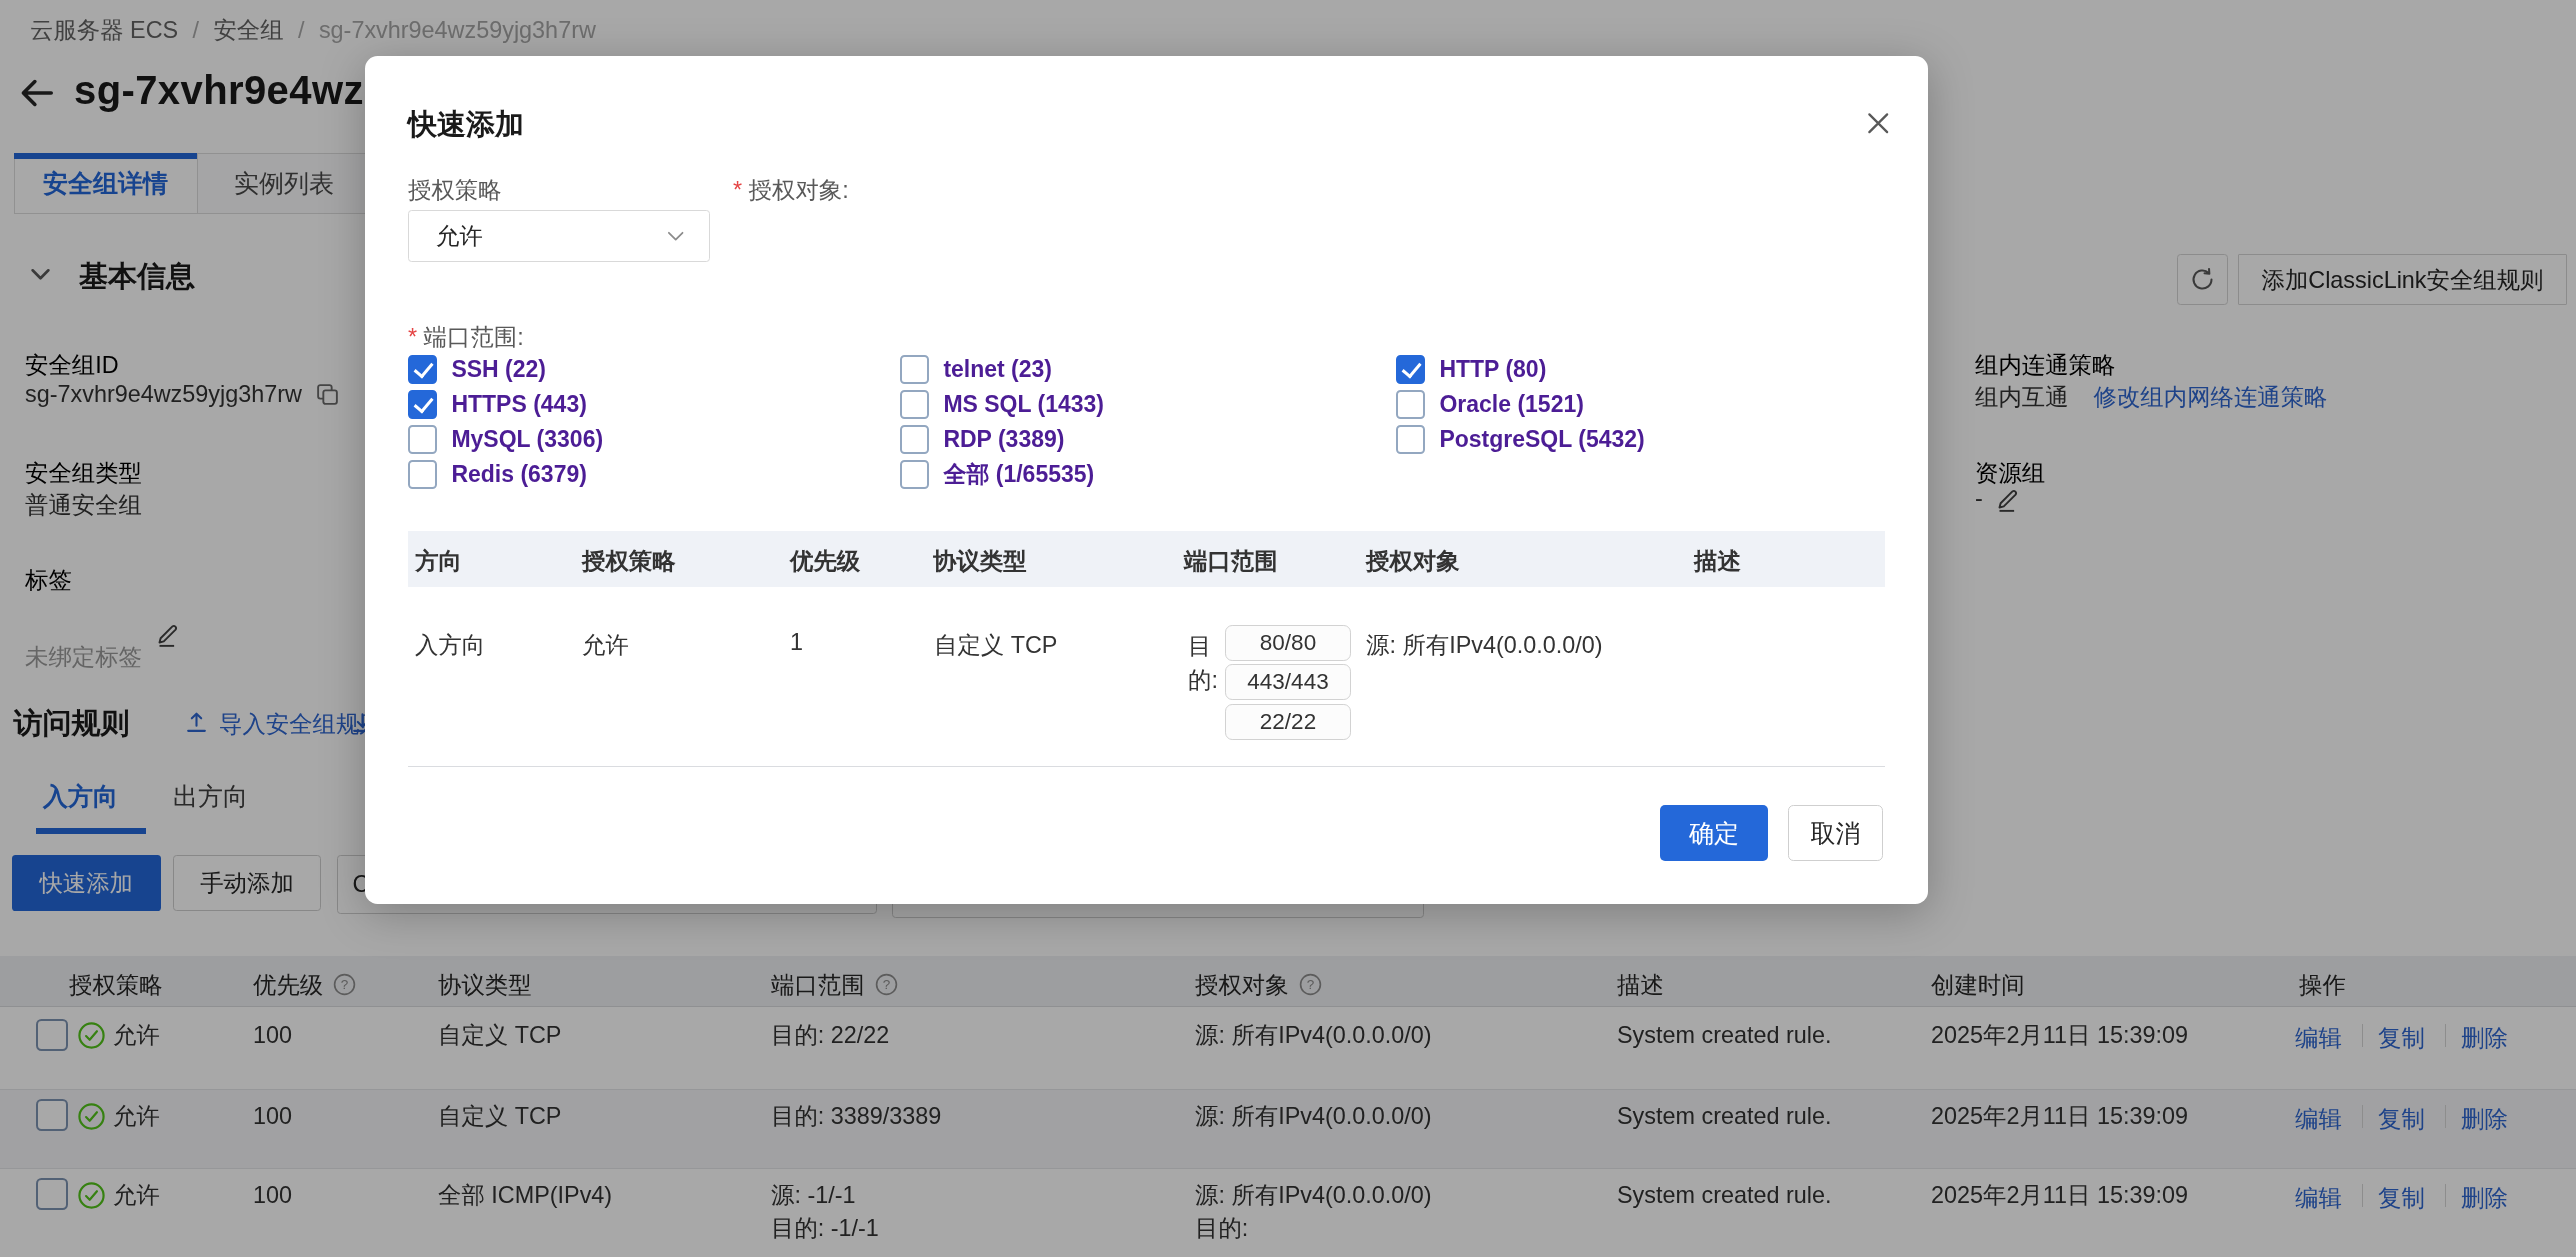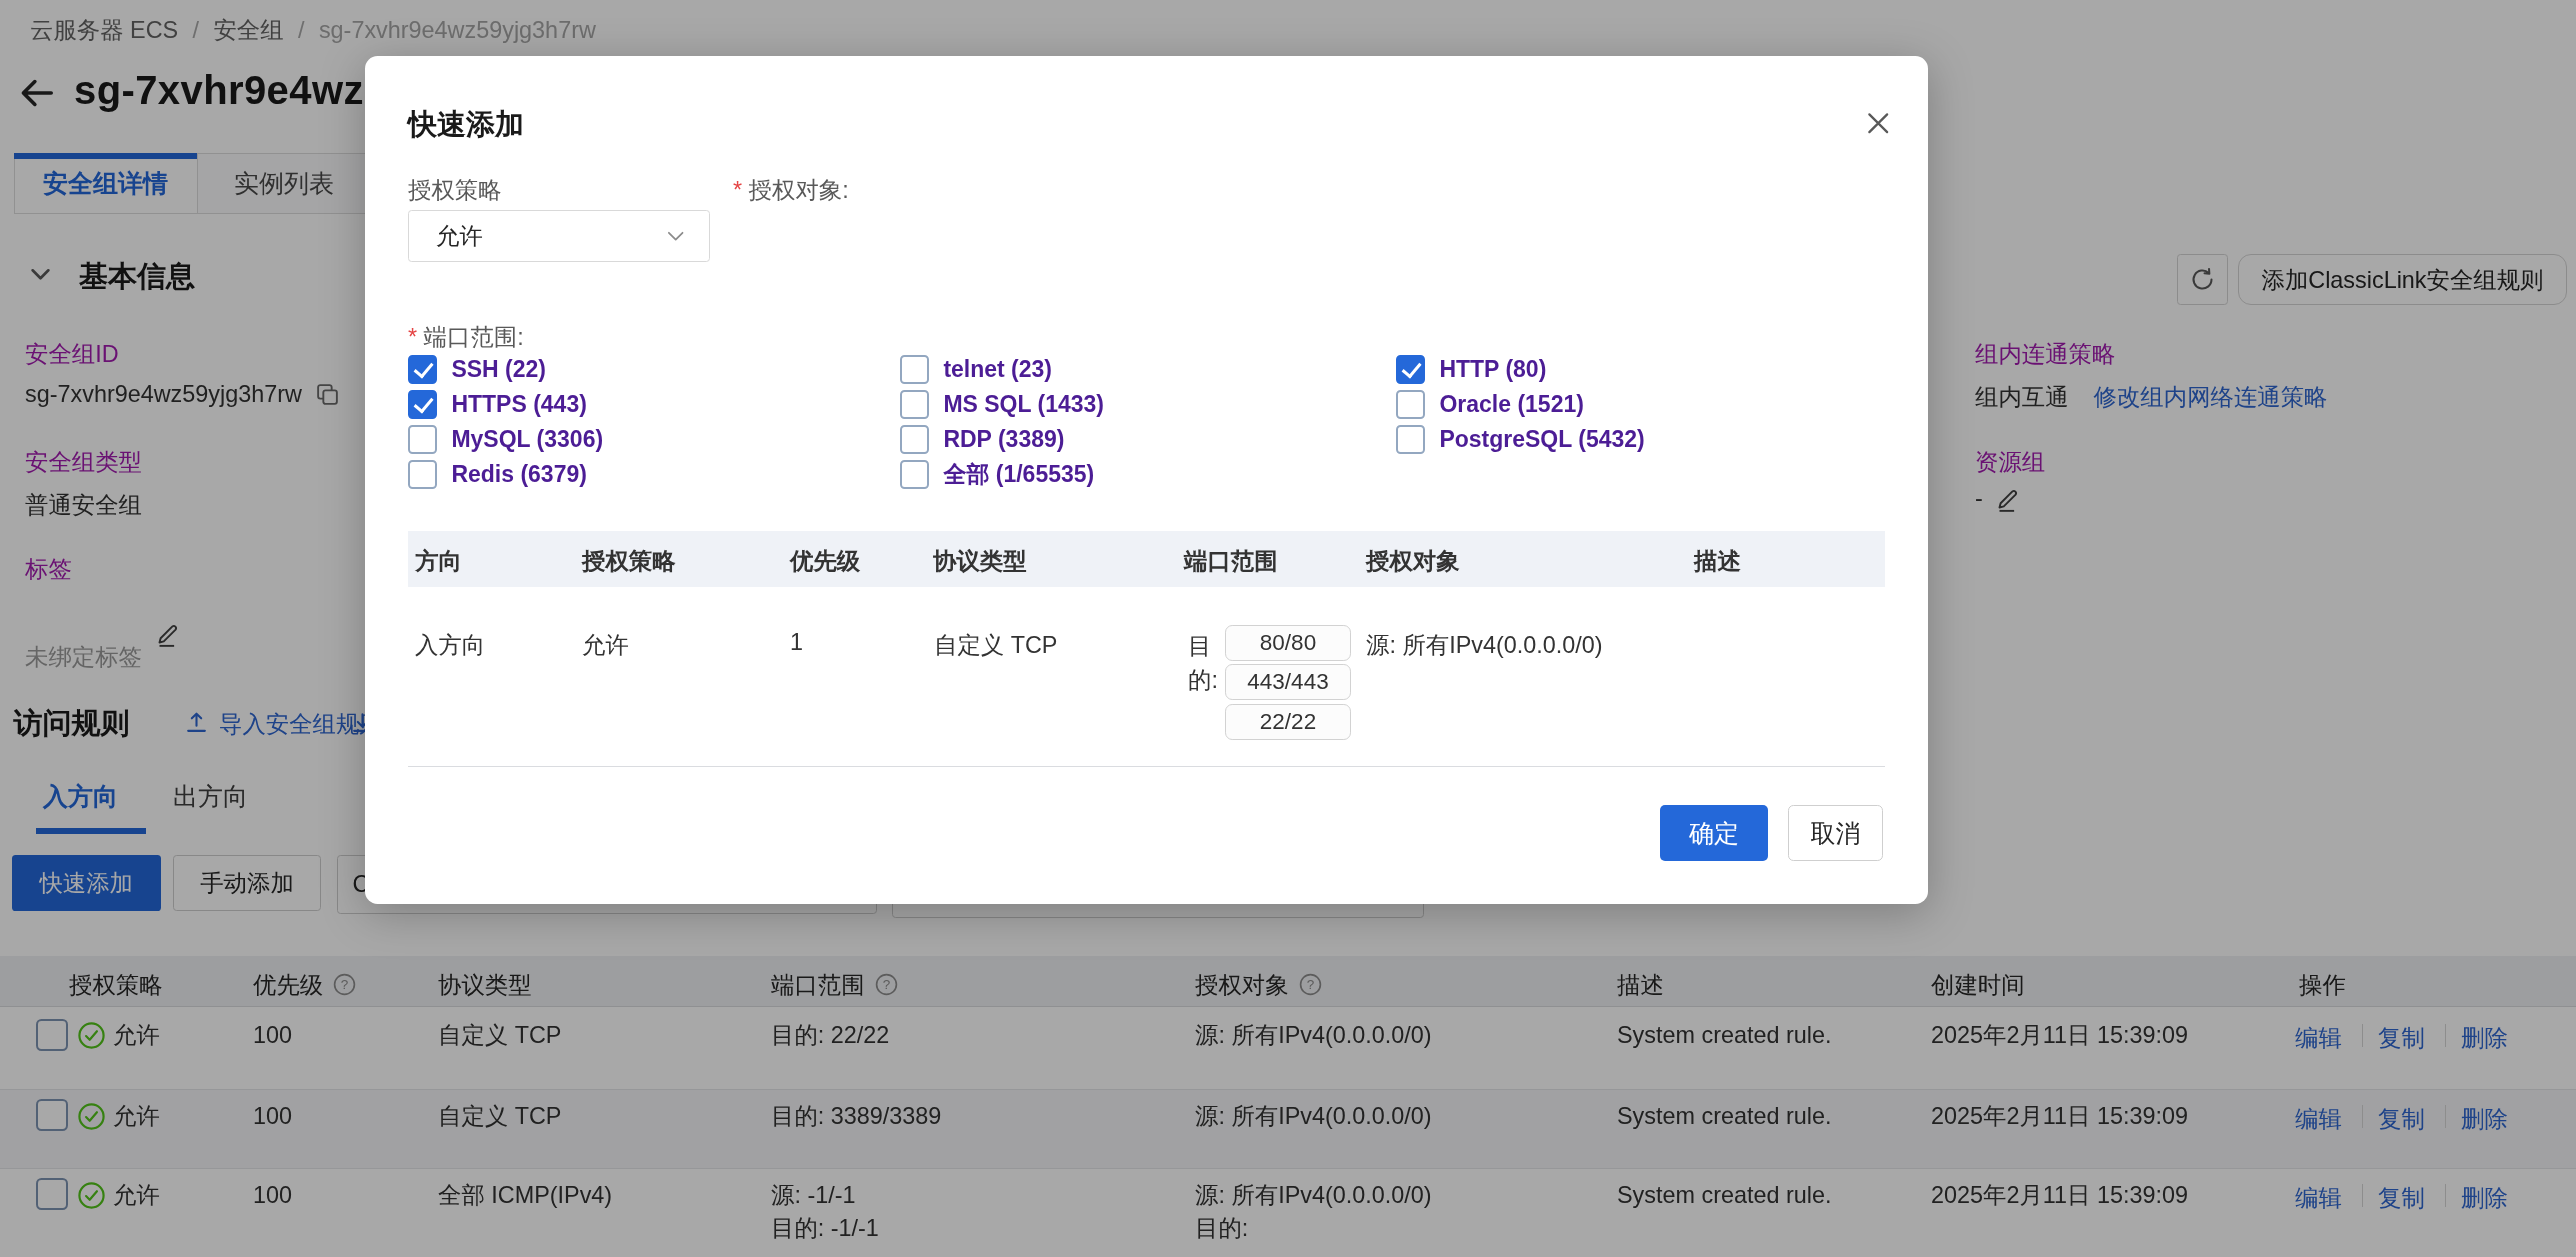--- a/index.html
+++ b/index.html
@@ -15,24 +15,24 @@
   .bc .sep { color:#A9A9A9; }
   .bc .cur { color:#A6A6A6; }
 
   .page-title { left:74px; top:68px; font-size:40px; font-weight:600; color:#1A1A1A; letter-spacing:0.4px; }
 
   .tab { top:153px; height:61px; border:0.9px solid #DCDCDC; background:#FBFBFC; display:flex; align-items:center; justify-content:center; font-size:25px; color:#4A4A4A; }
   .tab.active { background:#FFFFFF; color:#2468D9; font-weight:700; border-top:none; }
   .tab.active::before { content:""; position:absolute; left:-0.9px; right:-0.9px; top:0; height:6.3px; background:#2468D9; }
 
   .icon-btn { left:2177px; top:254px; width:51px; height:51px; border:1.8px solid #D5D5D5; border-radius:3.6px; background:#fff; display:flex; align-items:center; justify-content:center; }
-  .cl-btn { left:2238px; top:254px; width:329px; height:51px; border:1.8px solid #D5D5D5; border-radius:13px; background:#fff; display:flex; align-items:center; justify-content:center; font-size:23.4px; color:#262626; }
+  .cl-btn { left:2238px; top:254px; width:329px; height:51px; border:1.8px solid #D5D5D5; border-radius:1px; background:#fff; display:flex; align-items:center; justify-content:center; font-size:23.4px; color:#262626; }
 
   .sec-h { font-size:29px; font-weight:700; color:#1A1A1A; }
-  .f-label { font-size:23.4px; color:#a21caf; }
+  .f-label { font-size:23.4px; color:#000000;margin-top:11px; }
   .f-value { font-size:23.4px; color:#333333; display:flex; align-items:center; gap:12.6px; }
   .muted { color:#9A9A9A;margin-top:48px; }
   .blue-link { color:#2E66D0; font-size:23.4px; }
 
   .dir-tab-active { font-size:25px; font-weight:700; color:#2468D9; }
   .dir-tab { font-size:25px; color:#404040; }
   .dir-underline { background:#2468D9; height:6.3px; }
 
   .btn-primary { background:#2468D9; color:#fff; border:none; border-radius:3.6px; font-size:23.4px; display:flex; align-items:center; justify-content:center; }
   .btn-plain { background:#fff; color:#262626; border:1.8px solid #CFCFCF; border-radius:3.6px; font-size:23.4px; display:flex; align-items:center; justify-content:center; }

